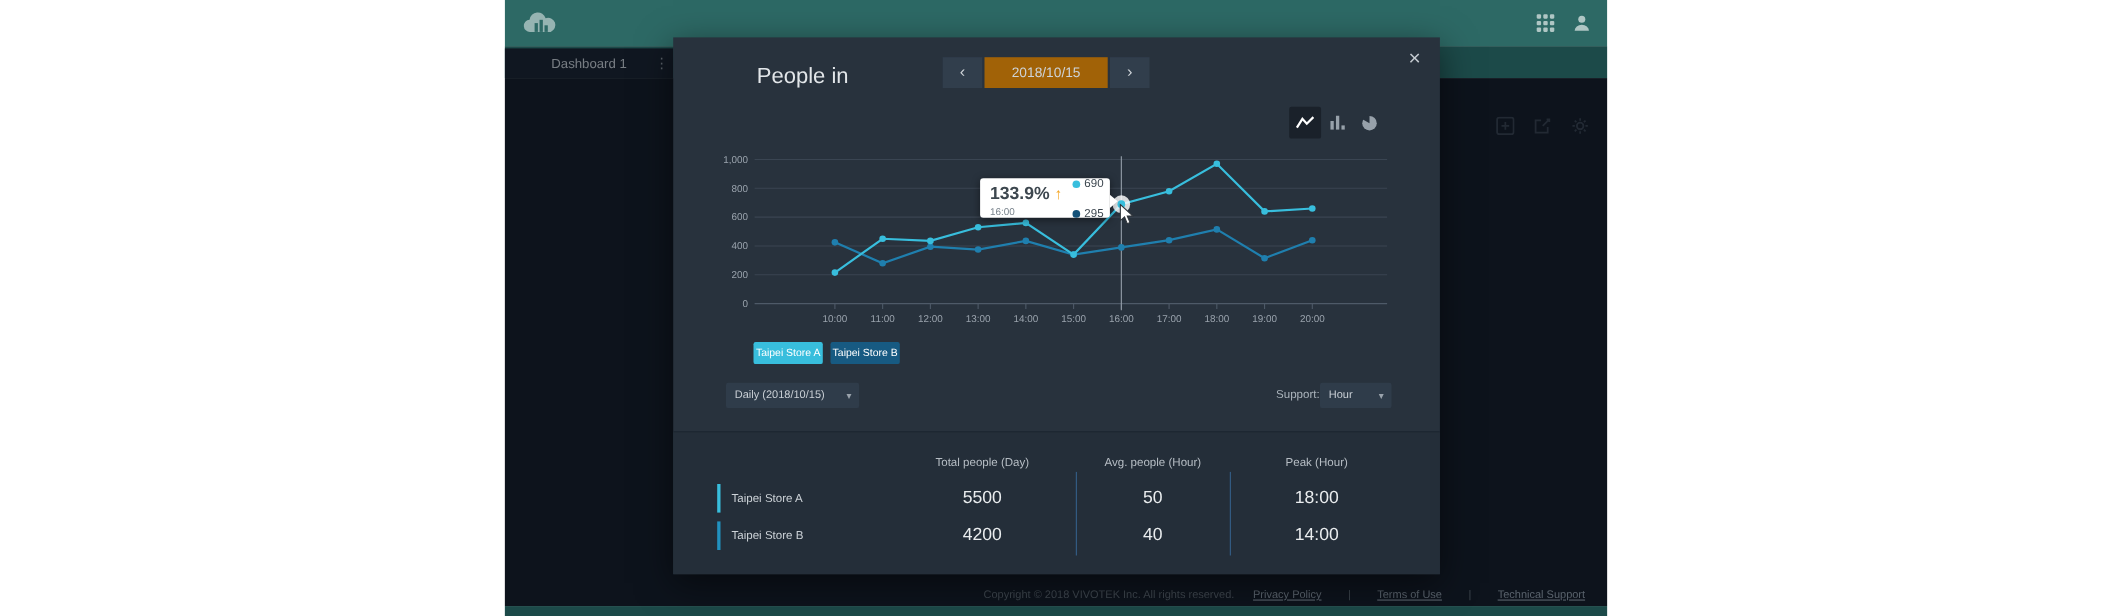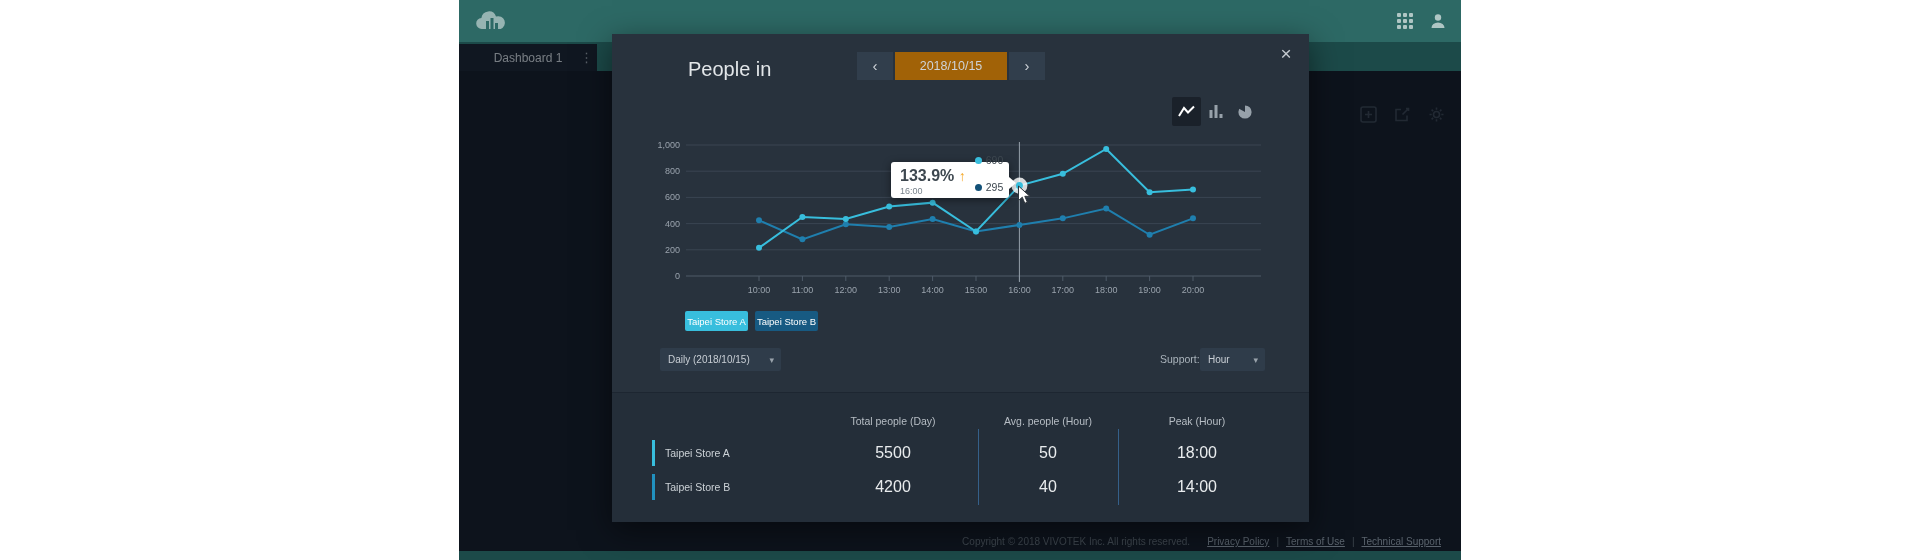--- a/index.html
+++ b/index.html
@@ -9,21 +9,21 @@
 
   
   .header { position: absolute; top: 0; left: 0; right: 0; height: 42px; background: #2d6965; z-index: 2; }
   .logo { position: absolute; left: 16px; top: 9px; width: 32px; height: 24px; }
   .header-icons { position: absolute; right: 14px; top: 12px; display: flex; gap: 16px; align-items: center; }
   .grid-icon { width: 16px; height: 16px; display: grid; grid-template-columns: repeat(3, 4px); grid-template-rows: repeat(3, 4px); gap: 2px; }
   .grid-icon span { background: rgba(255,255,255,0.62); border-radius: 1px; }
 
   
   .tab-bar { position: absolute; top: 42px; left: 0; right: 0; height: 29px; background: #2f7a74; z-index: 1; }
-  .tab-active { position: absolute; left: 0; top: 2px; width: 138px; height: 27px; background: #1b2430;
+  .tab-active { position: absolute; left: 0; top: 2px; width: 153px; height: 27px; background: #1b2430;
     color: #ccd2d7; font-size: 12px; display: flex; align-items: center; justify-content: center; }
   .tab-dots { position: absolute; right: 4px; top: 6px; color: #99a2ab; font-size: 13px; }
 
   
   .main { position: absolute; top: 71px; left: 0; right: 0; bottom: 9px; background: #151c26; z-index: 1; }
   .main-icons { position: absolute; top: 35px; right: 16px; display: flex; gap: 17px; }
   .main-icons svg { display: block; }
   .page-footer { position: absolute; bottom: 4px; right: 20px; font-size: 10px; color: #7b848d;
     display: flex; gap: 7px; align-items: center; white-space: nowrap; }
   .page-footer .copy { color: #67717a; margin-right: 10px; }
@@ -54,21 +54,21 @@
   .chart-wrap svg text { font-family: "Liberation Sans", sans-serif; }
 
   .tooltip { position: absolute; left: 279px; top: 128px; width: 118px; height: 36px; background: #ffffff;
     border-radius: 3px; box-shadow: 0 2px 8px rgba(0,0,0,0.45); z-index: 12; display: flex; padding: 5px 8px 4px 9px; }
   .tooltip::after { content: ""; position: absolute; right: -7px; top: 15px;
     border-top: 6px solid transparent; border-bottom: 6px solid transparent; border-left: 7px solid #ffffff; }
   .tt-left { display: flex; flex-direction: column; }
   .tt-main { font-size: 16px; font-weight: 700; color: #3d474f; line-height: 18px; white-space: nowrap; }
   .tt-arrow { color: #f5a623; font-weight: 400; font-size: 14px; }
   .tt-time { font-size: 9px; color: #79838c; line-height: 12px; }
-  .tt-vals { margin-left: 9px; display: flex; flex-direction: column; justify-content: flex-end; gap: 14px; }
+  .tt-vals { margin-left: 9px; display: flex; flex-direction: column; justify-content: center; gap: 14px; }
   .tt-row { display: flex; align-items: center; gap: 4px; font-size: 10.5px; color: #3d474f; line-height: 13px; }
   .tt-dot { width: 7px; height: 7px; border-radius: 50%; }
 
   .cursor { position: absolute; left: 405px; top: 151px; z-index: 14; }
 
   .legend-btn { position: absolute; top: 277px; width: 63px; height: 20px; border-radius: 2px; border: none;
     color: #ffffff; font-size: 9.5px; display: flex; align-items: center; justify-content: center; cursor: pointer; }
   .legend-a { left: 73px; } .legend-b { left: 143px; }
 
   .select-box { position: absolute; top: 314px; height: 23px; background: #2f3c4a; border-radius: 2px;
@@ -141,21 +141,21 @@
       </svg>
       <svg width="17" height="17" viewBox="0 0 17 17">
         <circle cx="8.5" cy="8.5" r="3" fill="none" stroke="#39434f" stroke-width="1.6"></circle>
         <g stroke="#39434f" stroke-width="1.6">
           <path d="M8.5 1.5 v2.2 M8.5 13.3 v2.2 M1.5 8.5 h2.2 M13.3 8.5 h2.2 M3.6 3.6 l1.5 1.5 M11.9 11.9 l1.5 1.5 M13.4 3.6 l-1.5 1.5 M5.1 11.9 l-1.5 1.5"></path>
         </g>
       </svg>
     </div>
     <div class="page-footer">
       <span class="copy">Copyright © 2018 VIVOTEK Inc. All rights reserved.</span>
-      <span id="footer-links" style="display: inline-flex; gap: 7px;">
+      <span id="footer-links" style="display: inline-flex; gap: 24px;">
           <a>Privacy Policy</a>
           <span class="sep">|</span>
           <a>Terms of Use</a>
           <span class="sep">|</span>
           <a>Technical Support</a>
         </span>
     </div>
   </div>
 
   <div class="bottom-strip"></div>

